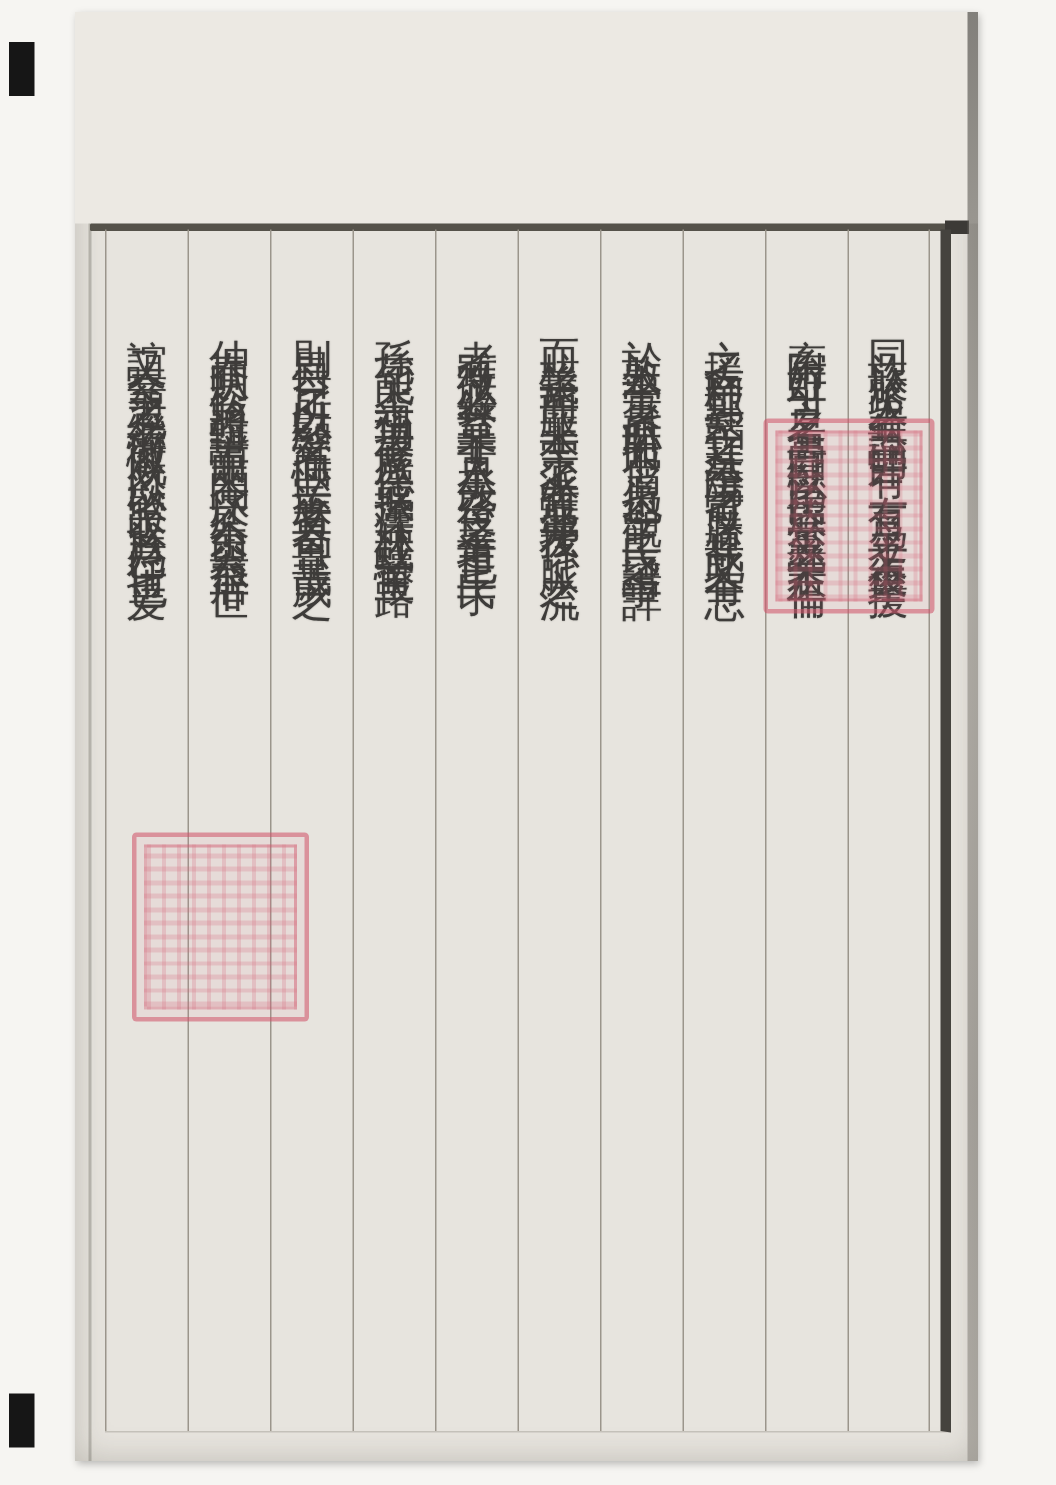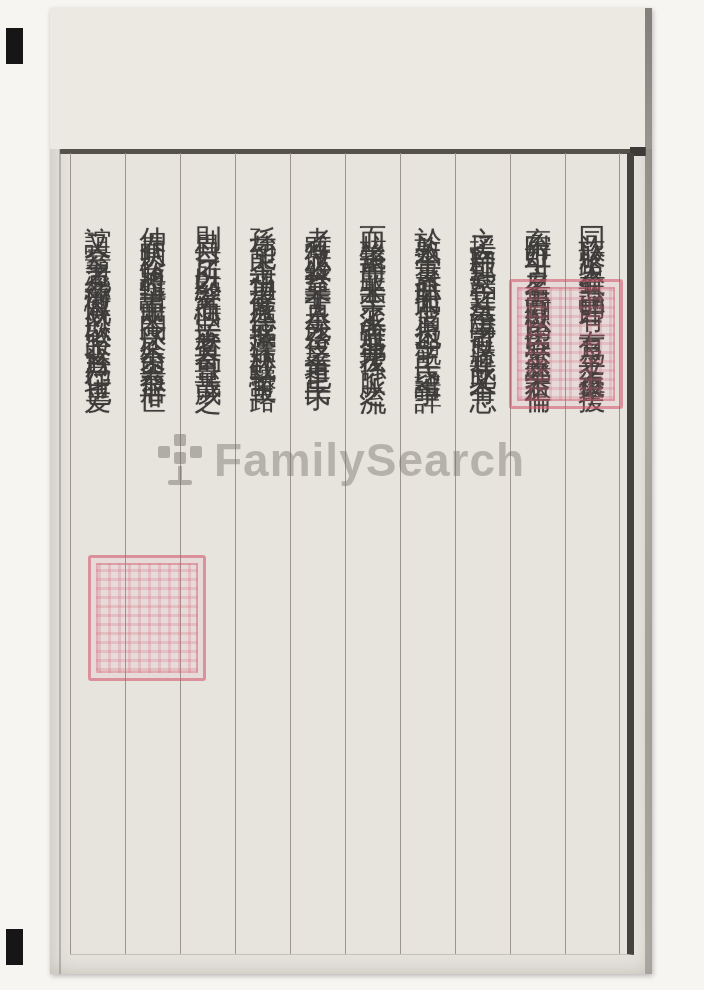--- a/index.html
+++ b/index.html
@@ -95,31 +95,18 @@
     <div class="col">之援南杜郭崇韜之拜墓汾陽者可勝道哉此又有志</div>
     <div class="col">於敦本崇實者所恥而不屑爲也今觀王氏之譜事詳</div>
     <div class="col">而核義正而嚴非本宗之派者雖盛弗援係一脈之流</div>
     <div class="col">者雖微必錄蓋莫非古人承先啓後之善道也王氏子</div>
     <div class="col">孫苟能上念祖功聿修厥德或振藻儒林或驤首王路</div>
     <div class="col">則異日之所以顯聲名而愜宗族者又曷可量哉歲之</div>
     <div class="col">仲春明松翁將輯譜事而來問序於余余與翁忝居世</div>
     <div class="col">誼又嘉翁之克繼前徽慨然以敬宗収族爲已任也爰</div>
   </div>
 
-  <div class="watermark">
-    <svg width="52" height="56" viewBox="0 0 52 56">
-      <g fill="#6f6b64">
-        <rect x="20" y="2" width="12" height="12" rx="2"></rect>
-        <rect x="4" y="14" width="12" height="12" rx="2"></rect>
-        <rect x="36" y="14" width="12" height="12" rx="2"></rect>
-        <rect x="20" y="20" width="12" height="12" rx="2"></rect>
-        <rect x="24" y="34" width="4" height="16"></rect>
-        <rect x="14" y="48" width="24" height="5" rx="2"></rect>
-      </g>
-    </svg>
-    <span class="watermark-text">FamilySearch</span>
-  </div>
 
   <div class="seal seal-upper"></div>
   <div class="seal seal-lower"></div>
 
   <div class="photo-right-strip"></div>
 </div>
 
 </body></html>

